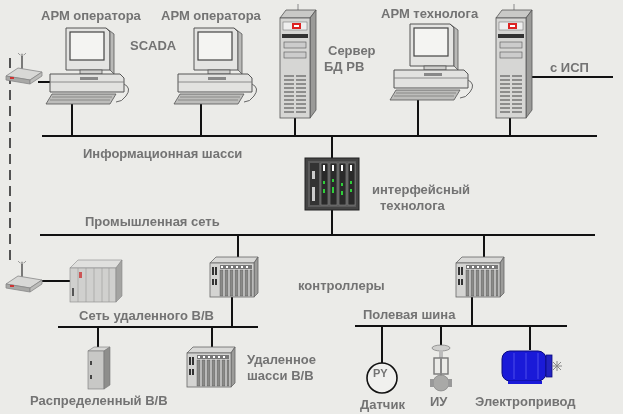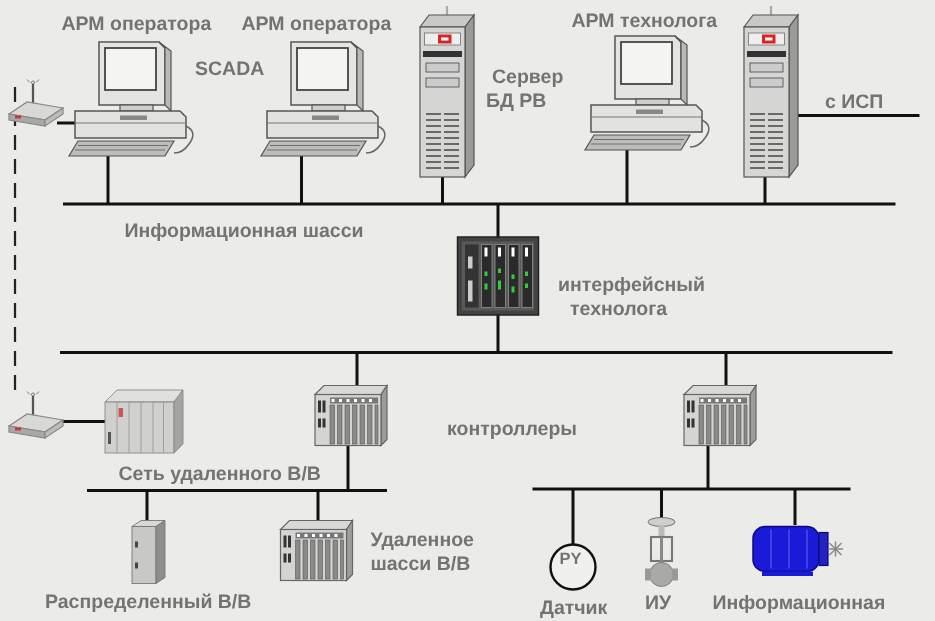--- a/index.html
+++ b/index.html
@@ -347,23 +347,25 @@
   <div class="lbl" style="left:161px;top:8px">АРМ оператора</div>
   <div class="lbl" style="left:130px;top:38px">SCADA</div>
   <div class="lbl" style="left:328px;top:43px">Сервер</div>
   <div class="lbl" style="left:324px;top:59px">БД РВ</div>
   <div class="lbl" style="left:381px;top:6px">АРМ технолога</div>
   <div class="lbl" style="left:550px;top:60px">с ИСП</div>
 
   <div class="lbl" style="left:83px;top:146px">Информационная шасси</div>
   <div class="lbl" style="left:372px;top:182px">интерфейсный</div>
   <div class="lbl" style="left:380px;top:198px">технолога</div>
+  <div class="lbl" style="left:85px;top:214px">Промышленная сеть</div>
 
   <div class="lbl" style="left:298px;top:278px">контроллеры</div>
   <div class="lbl" style="left:79px;top:308px">Сеть удаленного В/В</div>
+  <div class="lbl" style="left:363px;top:307px">Полевая шина</div>
 
   <div class="lbl" style="left:247px;top:352px">Удаленное</div>
   <div class="lbl" style="left:30px;top:393px">Распределенный В/В</div>
   <div class="lbl" style="left:247px;top:368px">шасси В/В</div>
   <div class="lbl" style="left:360px;top:397px">Датчик</div>
   <div class="lbl" style="left:430px;top:394px">ИУ</div>
-  <div class="lbl" style="left:475px;top:394px">Информационная</div>
+  <div class="lbl" style="left:475px;top:394px">Электропривод</div>
 </div>
 
 </body></html>

